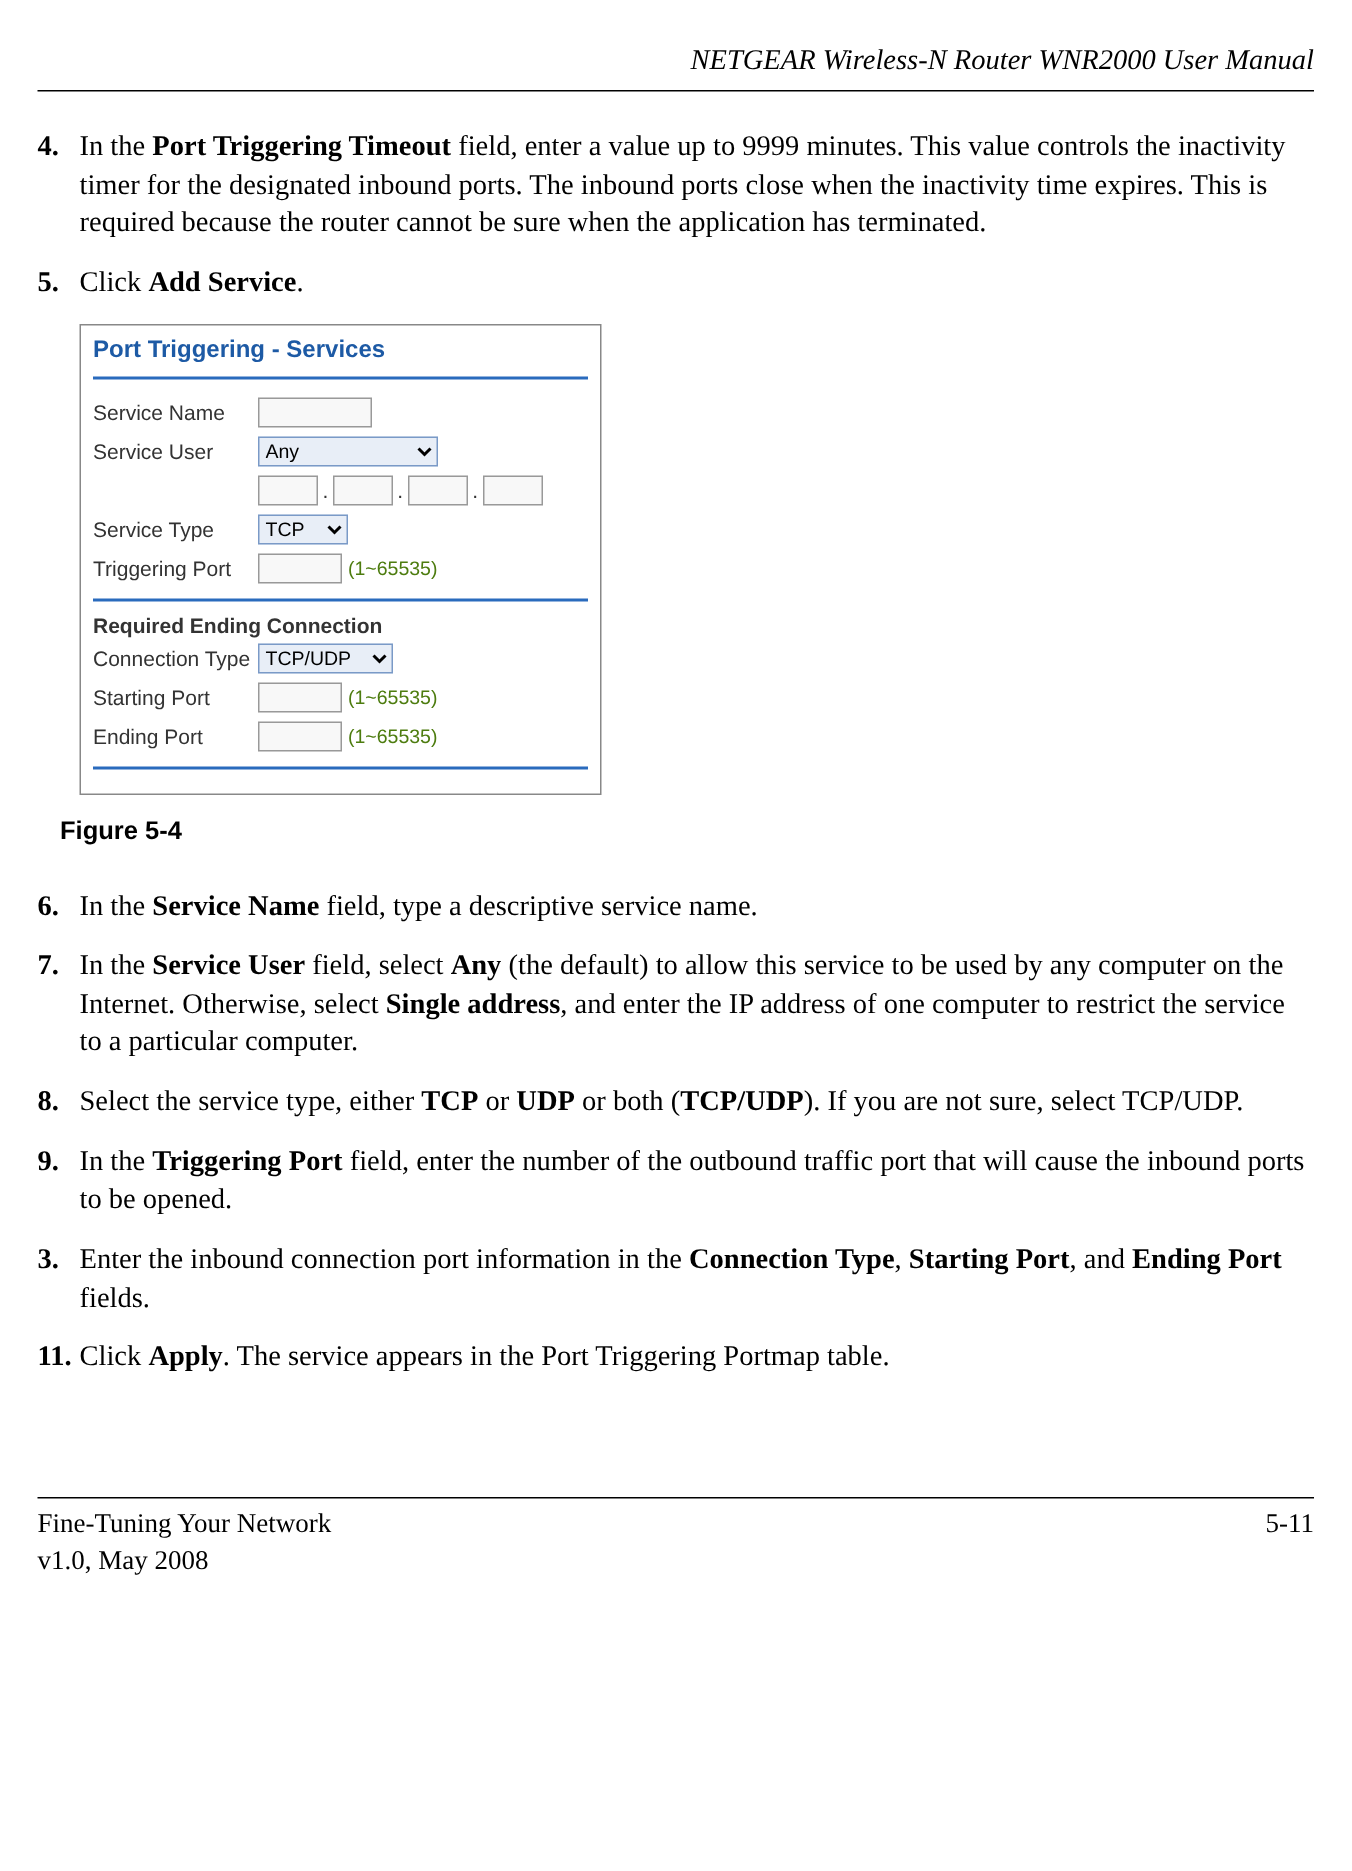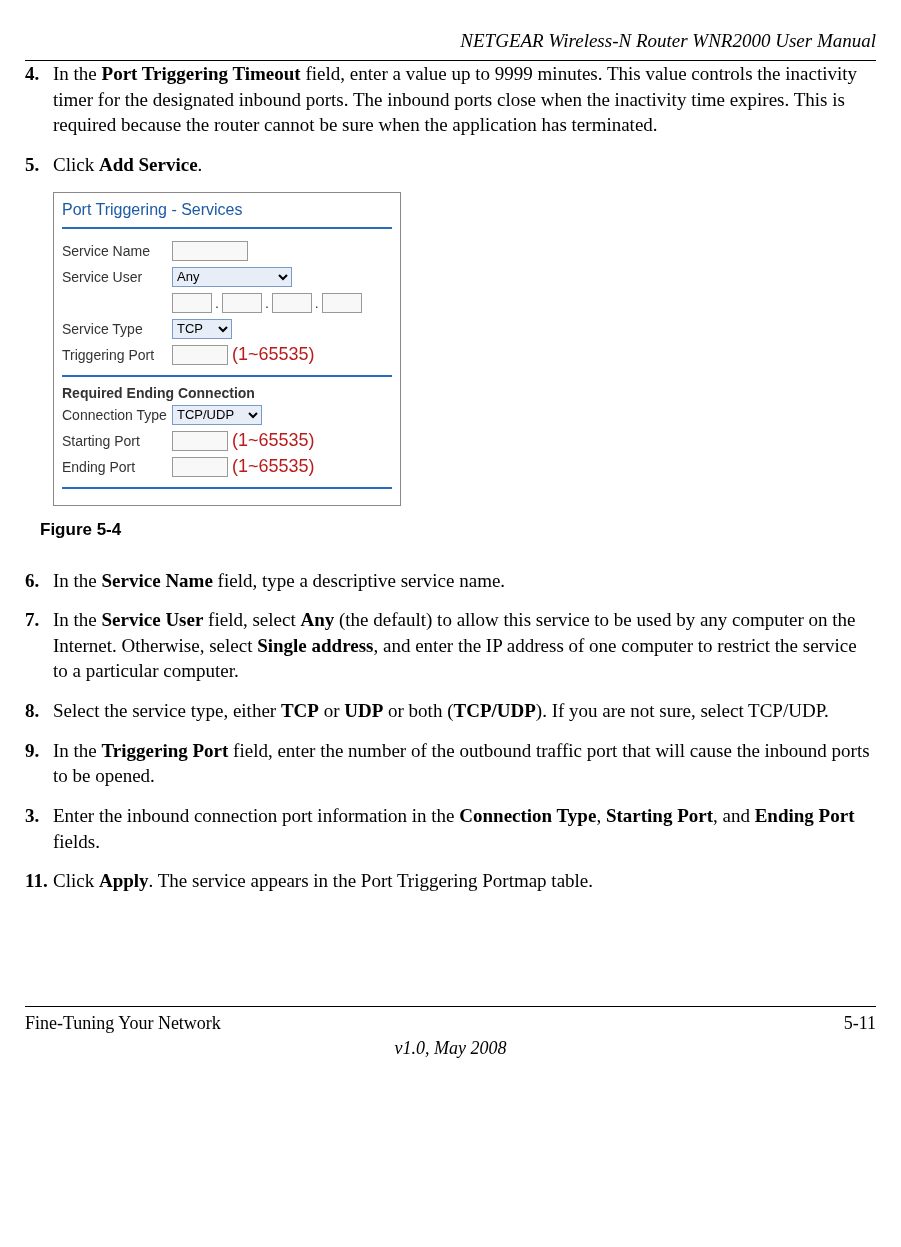--- a/index.html
+++ b/index.html
@@ -11,20 +11,21 @@
     width: 901px;
     box-sizing: border-box;
     background: #fff;
   }
   .header {
     text-align: right;
     font-style: italic;
     font-size: 19px;
     border-bottom: 1.5px solid #000;
     padding-bottom: 8px;
+    margin-bottom: 24px;
   }
   ol.steps {
     list-style: none;
     padding: 0;
     margin: 0;
   }
   ol.steps > li {
     display: flex;
     margin-bottom: 14px;
     line-height: 1.35;
@@ -51,21 +52,21 @@
     width: 348px;
     background: #fff;
     font-family: Arial, Helvetica, sans-serif;
     font-size: 14px;
     color: #333;
     padding: 6px 8px 8px 8px;
     box-sizing: border-box;
   }
   .router-ui .title {
     color: #1d5aa5;
-    font-weight: normal;
+    font-weight: bold;
     font-size: 16px;
     padding: 2px 0 6px 0;
   }
   .router-ui hr.blue { border: none; border-top: 2px solid #2a6bbd; margin: 2px 0 10px 0; }
   .router-ui hr.blue2 { border: none; border-top: 2px solid #2a6bbd; margin: 8px 0 8px 0; }
   .router-ui .section-head { font-weight: bold; margin-bottom: 2px; }
   .router-ui .row { display: flex; align-items: center; min-height: 24px; margin: 2px 0; }
   .router-ui .lbl { width: 110px; flex-shrink: 0; }
   .router-ui input.txt {
     border: 1px solid #999;
@@ -73,41 +74,41 @@
     font-size: 13px;
     padding: 0 2px;
     background: #f8f8f8;
   }
   .router-ui select {
     border: 1px solid #7a9ac7;
     height: 20px;
     font-size: 13px;
     background: #e8eef7;
   }
-  .router-ui .hint { color: #b91c1c; font-size: 18px; margin-left: 4px; }
+  .router-ui .hint { color: #4d7c0f; font-size: 13px; margin-left: 4px; }
   .router-ui .ipdots { margin: 0 3px; }
   .router-ui .btnrow { text-align: center; margin-top: 6px; }
   .router-ui button {
     font-family: Arial, sans-serif;
     font-size: 13px;
     border: 1px solid #888;
     border-radius: 3px;
     background: linear-gradient(#fdfdfd,#e4e4e4);
     padding: 2px 10px;
     margin: 0 2px;
     cursor: pointer;
   }
   .footer {
     border-top: 1.5px solid #000;
-    margin-top: 112px;
+    margin-top: 80px;
     padding-top: 6px;
     font-size: 18px;
   }
   .footer .row1 { display: flex; justify-content: space-between; }
-  .footer .row2 { text-align: center; font-style: italic; margin-top: 4px; }
+  .footer .row2 { text-align: left; margin-top: 4px; }
 </style>
 </head>
 <body>
 
 <div class="header">
   <span>NETGEAR Wireless-N Router WNR2000 User Manual</span>
 </div>
 
 <ol class="steps">
 

